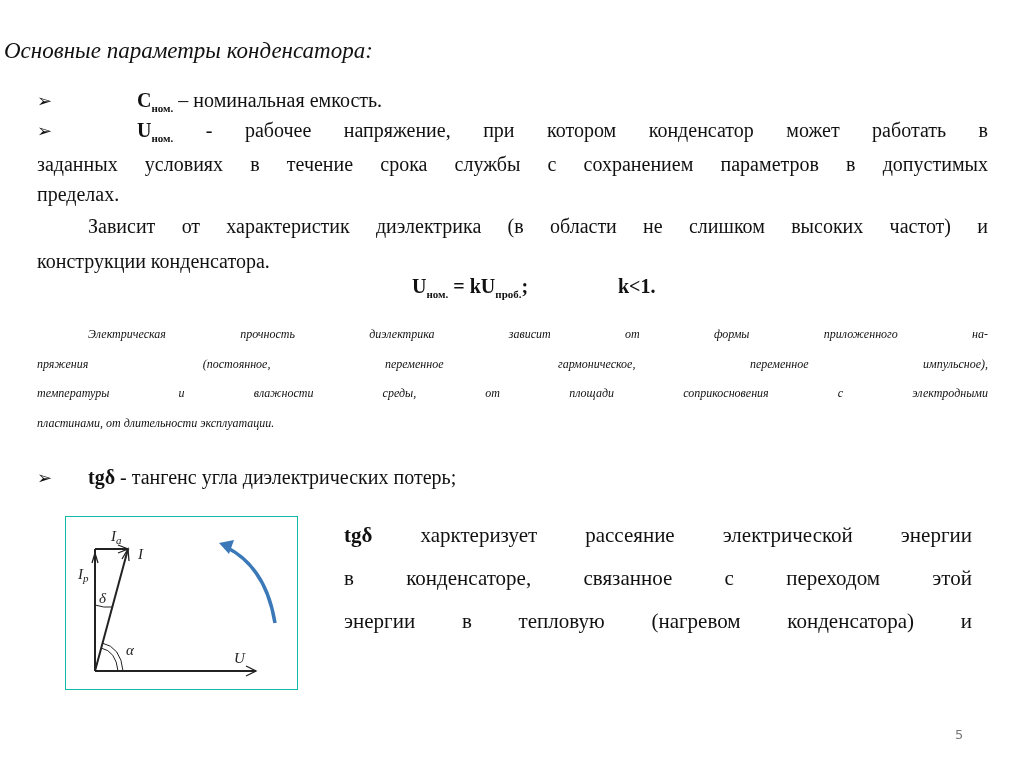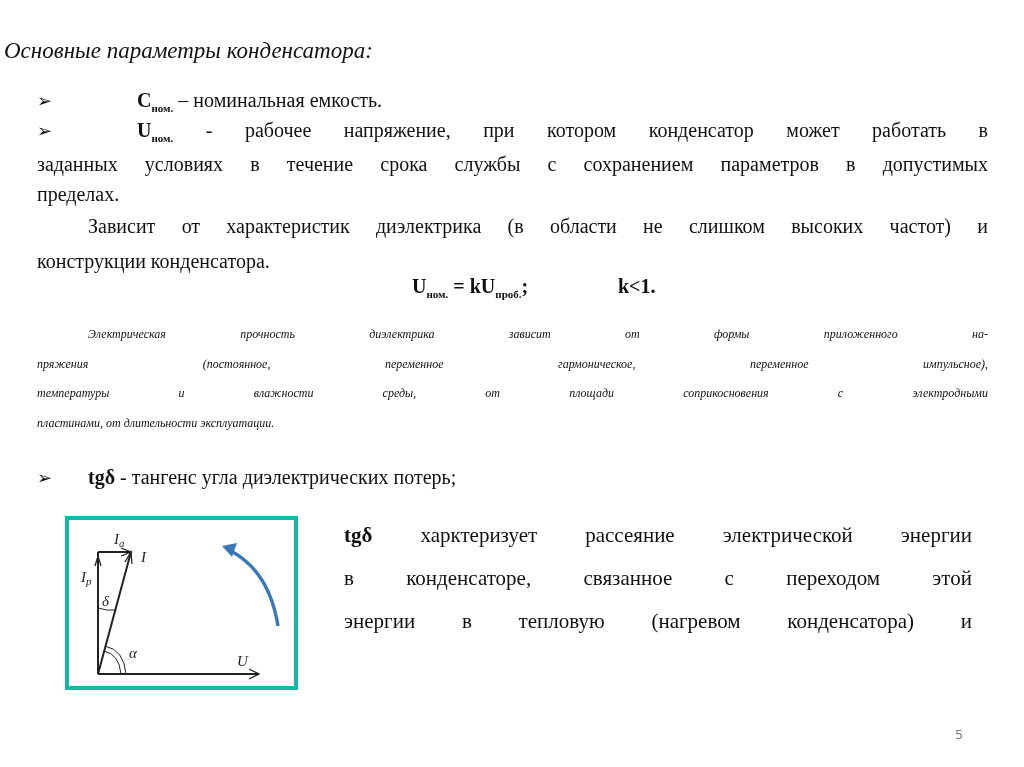--- a/index.html
+++ b/index.html
@@ -10,21 +10,21 @@
            font-weight:normal; font-style:italic; }
   .line { font-size:20px; line-height:28px; white-space:nowrap; }
   .justify { text-align:justify; text-align-last:justify; }
   .bullet { font-size:18px; }
   .sym { font-weight:bold; }
   .sub { font-size:11px; font-weight:bold; vertical-align:-5px; }
   .italic-block { font-style:italic; font-size:12px; line-height:29.5px; }
   .formula { font-weight:bold; font-size:20px; }
   .para2 { font-size:21px; line-height:43px; }
   .pagenum { font-family:"DejaVu Sans", sans-serif; font-size:13px; color:#777; }
-  .diagram { left:65px; top:516px; width:233px; height:174px; border:4px solid #14b8a6; box-sizing:border-box; }
+  .diagram { left:65px; top:516px; width:233px; height:174px; border:1px solid #14b8a6; box-sizing:border-box; }
 </style>
 </head>
 <body>
 
 <div class="abs title">Основные параметры конденсатора:</div>
 
 <div class="abs line" style="left:37px; top:86px;">
   <span class="bullet">➢</span>
 </div>
 <div class="abs line" style="left:137px; top:86px;">

